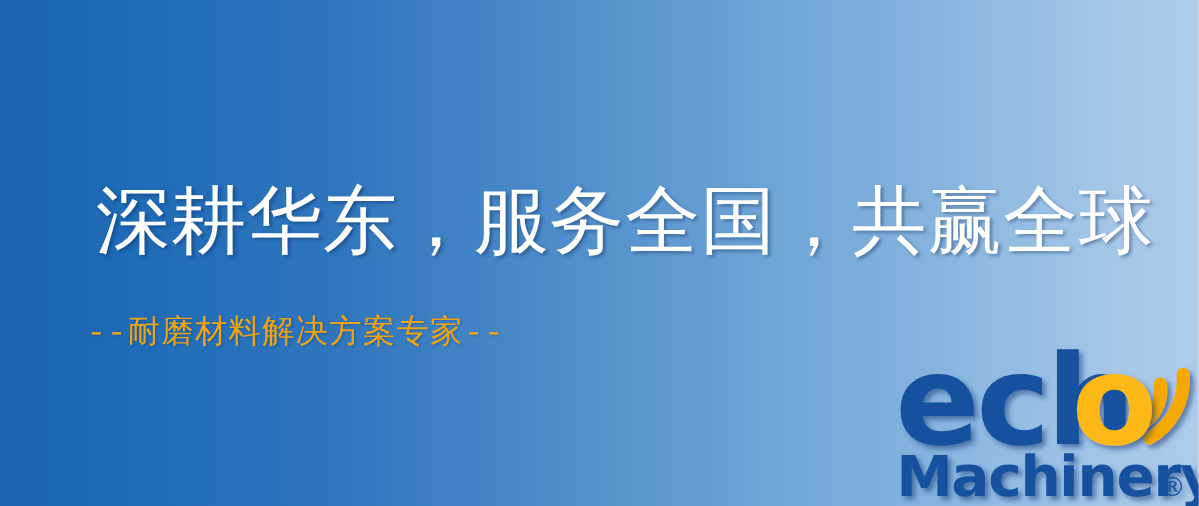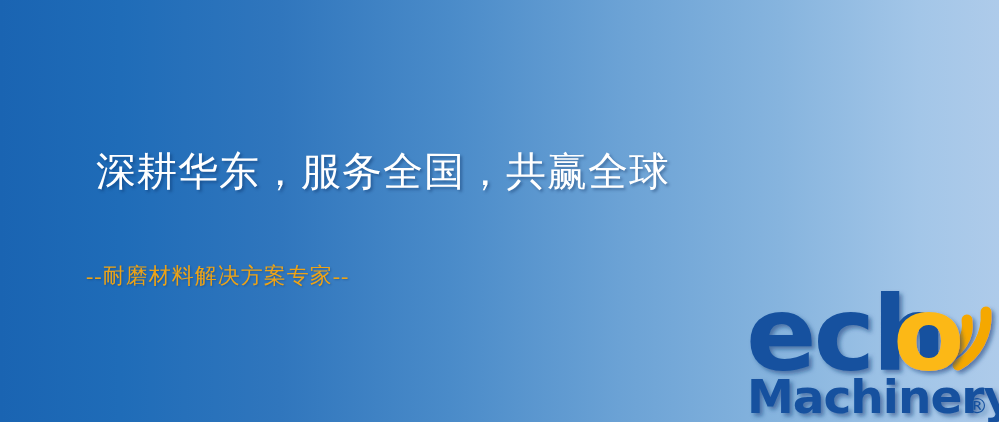--- a/index.html
+++ b/index.html
@@ -24,39 +24,39 @@
         #4a8bc9 45%,
         #6ba2d5 62%,
         #86b4de 78%,
         #a3c6e8 92%,
         #aecbea 100%);
   }
 
   
   .headline {
     position: absolute;
-    left: 96px;
+    left: 80px;
     top: 148px;
     color: #ffffff;
     font-family: "DejaVu Serif", "Liberation Serif", serif;
-    font-size: 40px;
+    font-size: 62px;
     line-height: 1.15;
     letter-spacing: 1px;
     white-space: nowrap;
     text-shadow: 2px 2px 3px rgba(0, 32, 80, 0.38);
   }
 
   
   .subtitle {
     position: absolute;
-    left: 86px;
+    left: 72px;
     top: 263px;
     color: #eda316;
-    font-family: Liberation Serif, serif;
-    font-size: 22px;
+    font-family: Liberation Mono, monospace;
+    font-size: 27px;
     line-height: 1.2;
     letter-spacing: 1px;
     white-space: nowrap;
     text-shadow: 1px 1px 2px rgba(0, 32, 80, 0.28);
   }
 
   
   .logo {
     position: absolute;
     left: 746px;

